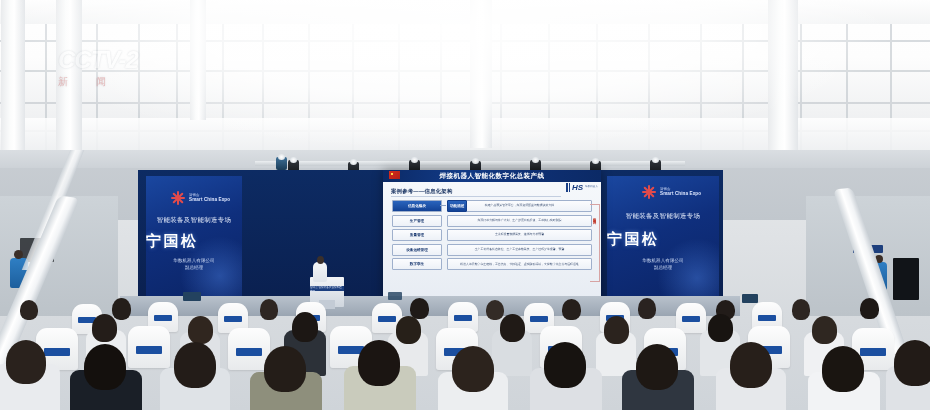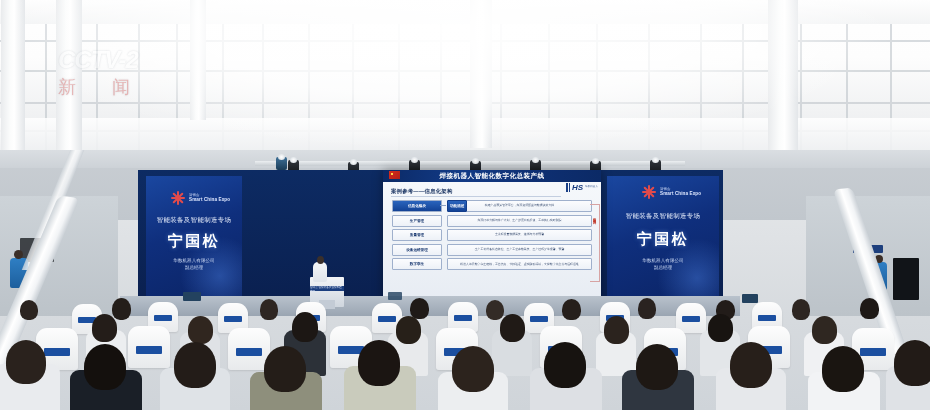--- a/index.html
+++ b/index.html
@@ -67,21 +67,21 @@
 
   .sce-logo{position:absolute;display:flex;align-items:center;gap:3px;}
   .sce-burst{position:relative;width:16px;height:16px;}
   .sce-burst i{position:absolute;left:7px;top:1px;width:2px;height:7px;background:#e24b4b;
     transform-origin:1px 7px;border-radius:1px;}
   .sce-txt{color:#dfe8ff;font-size:4.2px;line-height:1.35;letter-spacing:.1px;}
   .sce-txt .cn{font-size:3.4px;opacity:.85;}
   .sce-txt .en{font-size:4.6px;font-weight:bold;}
 
   .bn-sub{position:absolute;color:#e7eefc;font-size:6.4px;text-align:center;width:100%;letter-spacing:.4px;}
-  .bn-name{position:absolute;color:#ffffff;font-size:15px;font-weight:bold;text-align:center;width:100%;letter-spacing:2.5px;
+  .bn-name{position:absolute;color:#ffffff;font-size:15px;font-weight:bold;width:100%;letter-spacing:2.5px;
     text-shadow:0 0 4px rgba(140,190,255,.5);}
   .bn-org{position:absolute;color:#cfdcf5;font-size:4.6px;text-align:center;width:100%;line-height:1.5;}
 
   
   .screen{position:absolute;left:383px;top:170px;width:218px;height:132px;
     background:#eef1f6;box-shadow:0 0 10px rgba(0,0,0,.35);overflow:hidden;}
   .slide{position:absolute;inset:0;background:linear-gradient(180deg,#f7f9fc 0%,#eef2f7 60%,#e7ecf3 100%);}
   .slide-topbar{position:absolute;left:0;top:0;width:100%;height:12px;
     background:linear-gradient(90deg,#0b2a66,#123a86 35%,#0e2f72 70%,#0b2a66);}
   .slide-flag{position:absolute;left:6px;top:1px;width:11px;height:8px;
@@ -157,21 +157,21 @@
     box-shadow:0 1px 2px rgba(0,0,0,.10);}
   .chair .tag{position:absolute;left:50%;transform:translateX(-50%);
     background:#1b4fa0;border-radius:1px;}
   .head{position:absolute;border-radius:50% 50% 42% 42%;}
   .torso{position:absolute;border-radius:9px 9px 2px 2px;}
 
   
   .wm-left{position:absolute;left:58px;top:48px;opacity:.30;}
   .wm-cctv{color:#ffffff;font-size:24px;font-weight:bold;font-style:italic;letter-spacing:-1px;
     text-shadow:0 0 2px rgba(120,130,140,.9);line-height:1;}
-  .wm-news{color:#b91c1c;font-size:18px;letter-spacing:9px;margin-top:3px;
+  .wm-news{color:#b91c1c;font-size:10px;letter-spacing:9px;margin-top:3px;
     text-shadow:0 0 2px rgba(120,130,140,.9);}
   .wm-right{position:absolute;right:42px;top:52px;opacity:.34;color:#ffffff;
     font-size:25px;letter-spacing:1px;text-shadow:0 0 2px rgba(120,130,140,.95);line-height:1;}
 </style>
 </head>
 <body>
 
 <div id="frame">
 
   <div class="hall"></div>

